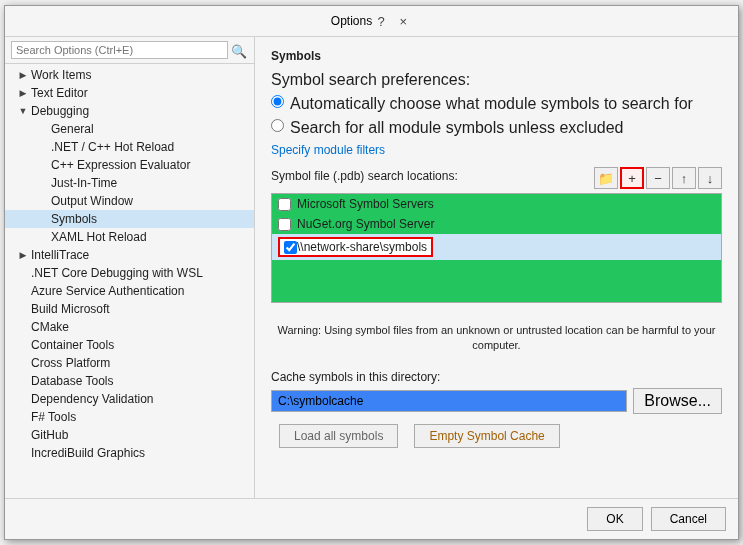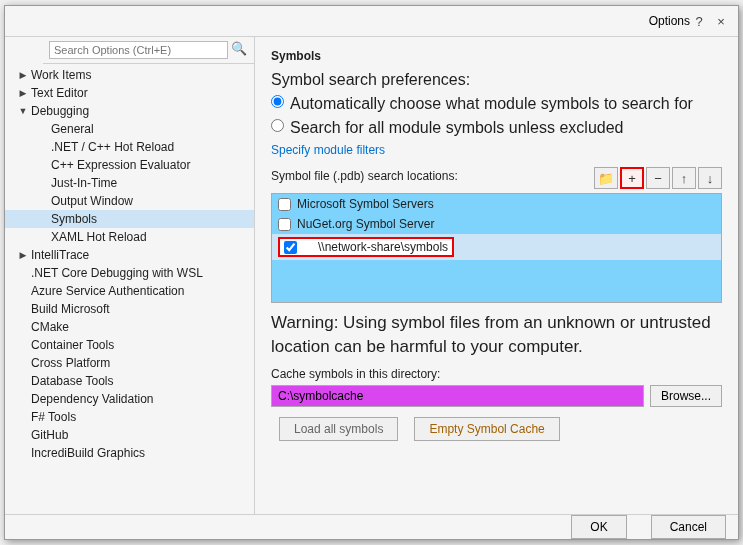--- a/index.html
+++ b/index.html
@@ -21,21 +21,21 @@
       box-shadow: 2px 2px 8px rgba(0,0,0,0.4);
       display: flex;
       flex-direction: column;
     }
     .title-bar {
       background: #f5f5f5;
       border-bottom: 1px solid #d0d0d0;
       padding: 6px 8px;
       display: flex;
       align-items: center;
-      justify-content: flex-end;
+      justify-content: center;
     }
     .title-bar-title {
       font-size: 12px;
       color: #000;
     }
     .title-bar-controls {
       display: flex;
       gap: 4px;
     }
     .title-btn {
@@ -60,23 +60,22 @@
       background: #f5f5f5;
       border-right: 1px solid #d0d0d0;
       display: flex;
       flex-direction: column;
       overflow: hidden;
     }
     .search-bar {
       padding: 4px 6px;
       border-bottom: 1px solid #d0d0d0;
       display: flex;
-      align-items: flex-start;
+      align-items: flex-end;
       gap: 4px;
-      margin-left: 38px;
     }
     .search-input {
       flex: 1;
       border: 1px solid #bbb;
       padding: 2px 4px;
       font-size: 11px;
       color: #666;
       background: white;
     }
     .search-icon-wrap {
@@ -174,24 +173,24 @@
       justify-content: center;
       font-size: 13px;
       color: #333;
     }
     .toolbar-btn.highlighted {
       border: 2px solid #e00;
       background: #fff0f0;
     }
     .locations-list {
       border: 1px solid #aaa;
-      background: #7dd3fc;
+      background: #22c55e;
       height: 110px;
       overflow-y: auto;
-      margin-bottom: 8px;
+      margin-bottom: 20px;
     }
     .location-item {
       display: flex;
       align-items: center;
       padding: 3px 6px;
       gap: 6px;
       cursor: pointer;
     }
     .location-item.selected-item {
       background: #cce4f5;
@@ -201,78 +200,79 @@
     }
     .location-text {
       font-size: 12px;
       color: #1e1e1e;
     }
     .selected-location-box {
       border: 2px solid #e00;
       display: inline-flex;
       align-items: center;
       padding: 1px 4px;
-      gap: 21px;
+      gap: 0;
       background: #fff;
     }
     .warning-text {
-      font-size: 17px;
-      color: #1e1e1e;
-      margin-bottom: 8px;
+      font-size: 11px;
+      color: #1e1e1e;
+      margin-bottom: 16px;
       line-height: 1.4;
+      text-align: center;
     }
     .cache-label {
       font-size: 12px;
       color: #1e1e1e;
       margin-bottom: 4px;
     }
     .cache-row {
       display: flex;
       align-items: center;
       gap: 6px;
       margin-bottom: 10px;
     }
     .cache-input {
       flex: 1;
       border: 1px solid #aaa;
-      background: #d946ef;
+      background: #3b82f6;
       padding: 3px 6px;
       font-size: 12px;
     }
     .browse-btn {
       padding: 3px 10px;
       background: #f0f0f0;
       border: 1px solid #aaa;
       cursor: pointer;
-      font-size: 12px;
+      font-size: 16px;
     }
     .action-row {
       display: flex;
       gap: 8px;
       margin-bottom: 12px;
     }
     .action-btn {
       padding: 4px 14px;
       background: #f0f0f0;
       border: 1px solid #aaa;
       cursor: pointer;
       font-size: 12px;
       color: #666;
       margin-left: 8px;
     }
     .action-btn.active {
       color: #a16207;
     }
     .footer {
       border-top: 1px solid #d0d0d0;
-      padding: 0 12px;
+      padding: 8px 12px;
       display: flex;
       align-items: flex-start;
       justify-content: flex-end;
-      gap: 24px;
+      gap: 8px;
       background: #f5f5f5;
     }
     .footer-btn {
       padding: 4px 18px;
       font-size: 12px;
       border: 1px solid #aaa;
       background: #f0f0f0;
       cursor: pointer;
     }
     .footer-btn.primary {

